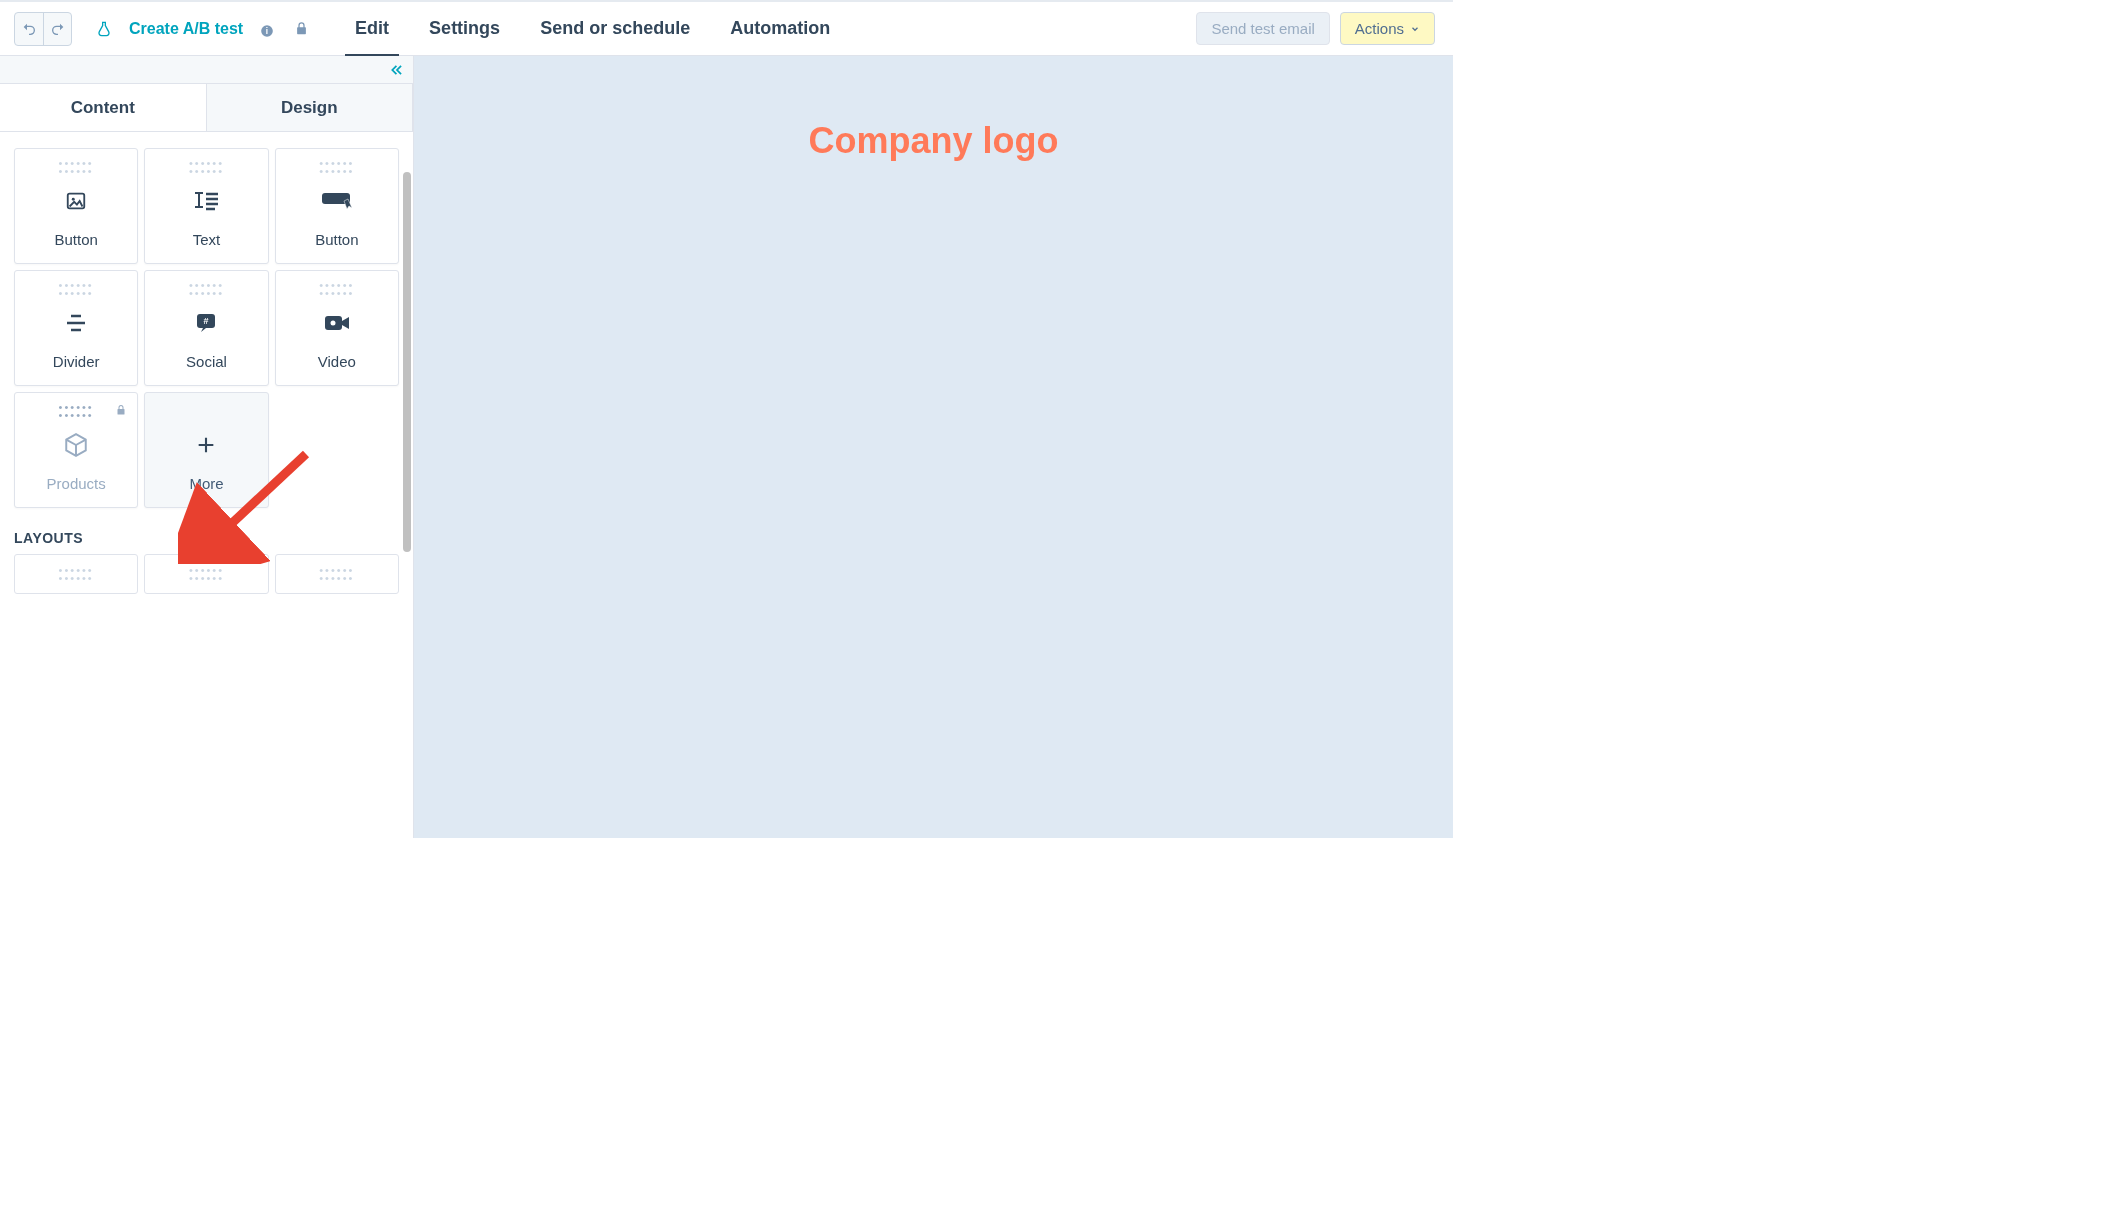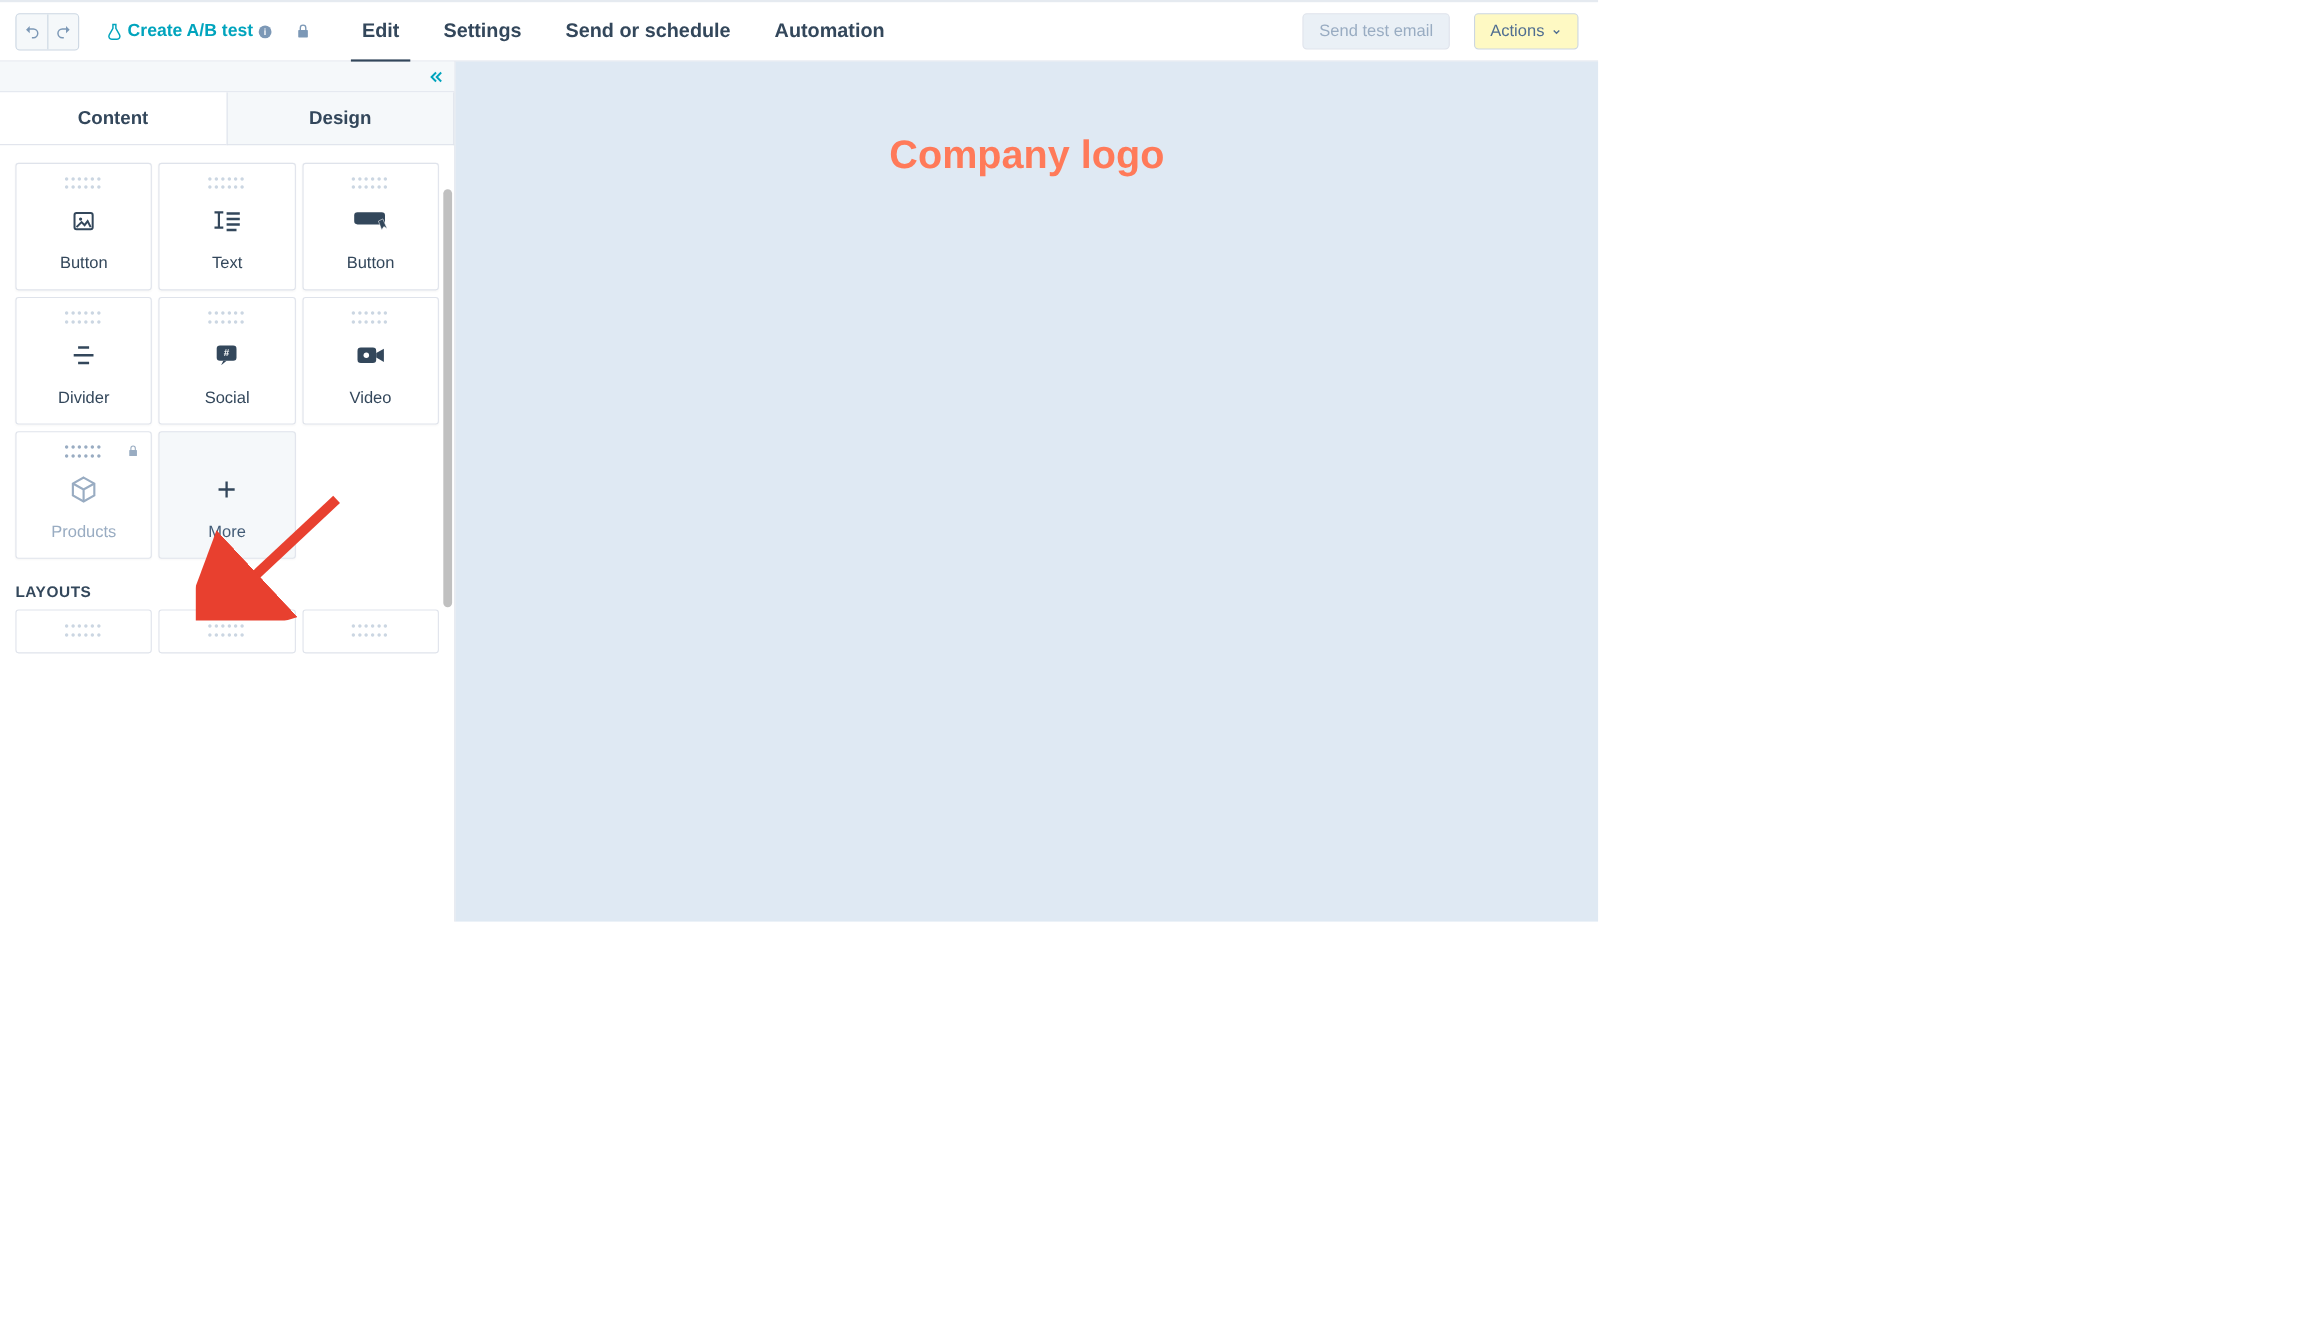--- a/index.html
+++ b/index.html
@@ -27,42 +27,42 @@
     overflow: hidden;
     background: #f5f8fa;
   }
   .undo-redo .btn {
     width: 28px; height: 32px;
     display:flex; align-items:center; justify-content:center;
     color:#7c98b6;
   }
   .undo-redo .btn:last-child { border-left:1px solid #cbd6e2; }
   .ab-group {
-    display:flex; align-items:center; gap:4px; margin-left:6px;
+    display:flex; align-items:flex-end; gap:17px; margin-left:6px;
     color:#00a4bd; font-weight:600;
   }
   .ab-group .flask { color:#00a4bd; }
   .ab-info { color:#7c98b6; }
   .lock-top { color:#7c98b6; margin-left:2px;}
   .nav-tabs { display:flex; gap:40px; margin-left:28px; flex:1; }
   .nav-tab {
     font-weight:600; font-size:18px; color:#33475b;
     height:56px; display:flex; align-items:center; position:relative;
   }
   .nav-tab.active::after {
     content:""; position:absolute; left:-10px; right:-10px; bottom:-1px;
     height:4px; background:#33475b;
   }
   .btn-outline {
     border:1px solid #cbd6e2; background:#fef9c3; color:#506e91;
     padding:7px 14px; border-radius:4px; font-weight:500; font-size:15px;
     display:flex; align-items:center; gap:6px;
   }
   .btn-disabled { background:#eaf0f6; color:#99acc2; border:1px solid #dfe3eb; }
-  .right-buttons { display:flex; gap:22px; }
+  .right-buttons { display:flex; gap:10px; }
 
   .main { display:flex; height:calc(838px - 56px); }
 
   .sidebar {
     width:414px; display:flex; flex-direction:column;
     border-right:1px solid #dfe3eb; position:relative;
   }
   .collapse-row {
     height:28px; background:#f5f8fa; border-bottom:1px solid #dfe3eb;
     display:flex; justify-content:flex-end; align-items:center; padding-right:8px;

